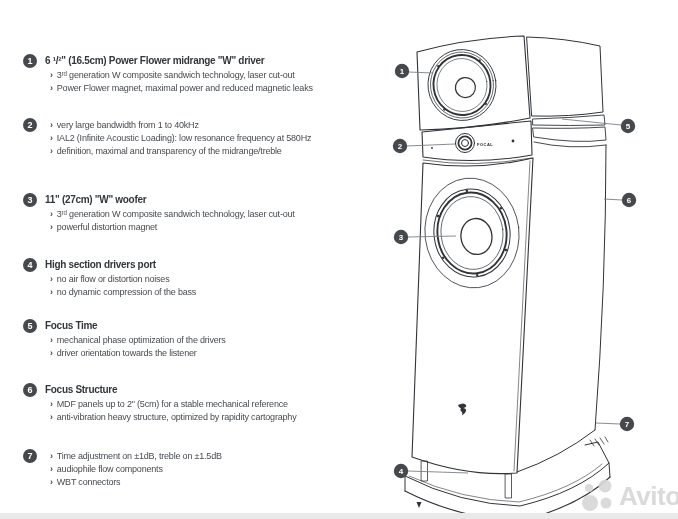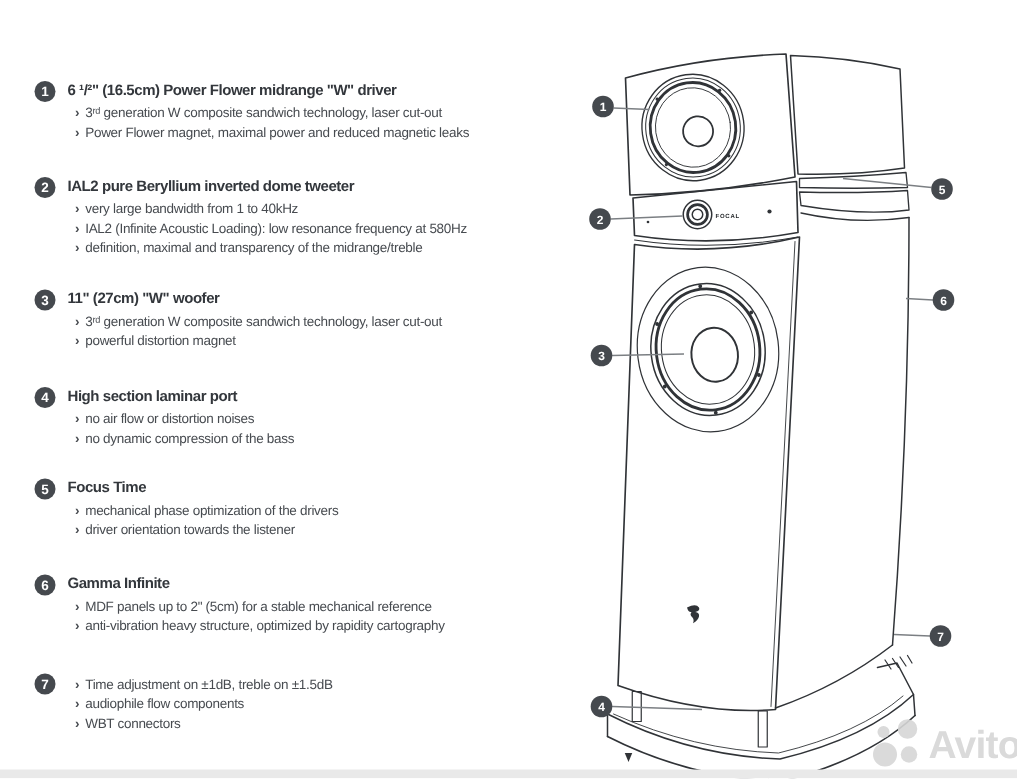--- a/index.html
+++ b/index.html
@@ -78,21 +78,20 @@
         </div>
       <div class="bullet">
           <span class="bm">›</span>
           <span>Power Flower magnet, maximal power and reduced magnetic leaks</span>
         </div>
     </div>
   </div>
 
   <div class="feat" style="top:118px">
     <div class="badge">2</div>
-    <div class="ftitle">IAL2 pure Beryllium inverted dome tweeter</div>
     <div class="bullets">
       <div class="bullet">
           <span class="bm">›</span>
           <span>very large bandwidth from 1 to 40kHz</span>
         </div>
       <div class="bullet">
           <span class="bm">›</span>
           <span>IAL2 (Infinite Acoustic Loading): low resonance frequency at 580Hz</span>
         </div>
       <div class="bullet">
@@ -112,21 +111,21 @@
         </div>
       <div class="bullet">
           <span class="bm">›</span>
           <span>powerful distortion magnet</span>
         </div>
     </div>
   </div>
 
   <div class="feat" style="top:258px">
     <div class="badge">4</div>
-    <div class="ftitle">High section laminar port</div>
+    <div class="ftitle">High section drivers port</div>
     <div class="bullets">
       <div class="bullet">
           <span class="bm">›</span>
           <span>no air flow or distortion noises</span>
         </div>
       <div class="bullet">
           <span class="bm">›</span>
           <span>no dynamic compression of the bass</span>
         </div>
     </div>
@@ -142,21 +141,21 @@
         </div>
       <div class="bullet">
           <span class="bm">›</span>
           <span>driver orientation towards the listener</span>
         </div>
     </div>
   </div>
 
   <div class="feat" style="top:383px">
     <div class="badge">6</div>
-    <div class="ftitle">Gamma Infinite</div>
+    <div class="ftitle">Focus Structure</div>
     <div class="bullets">
       <div class="bullet">
           <span class="bm">›</span>
           <span>MDF panels up to 2" (5cm) for a stable mechanical reference</span>
         </div>
       <div class="bullet">
           <span class="bm">›</span>
           <span>anti-vibration heavy structure, optimized by rapidity cartography</span>
         </div>
     </div>

